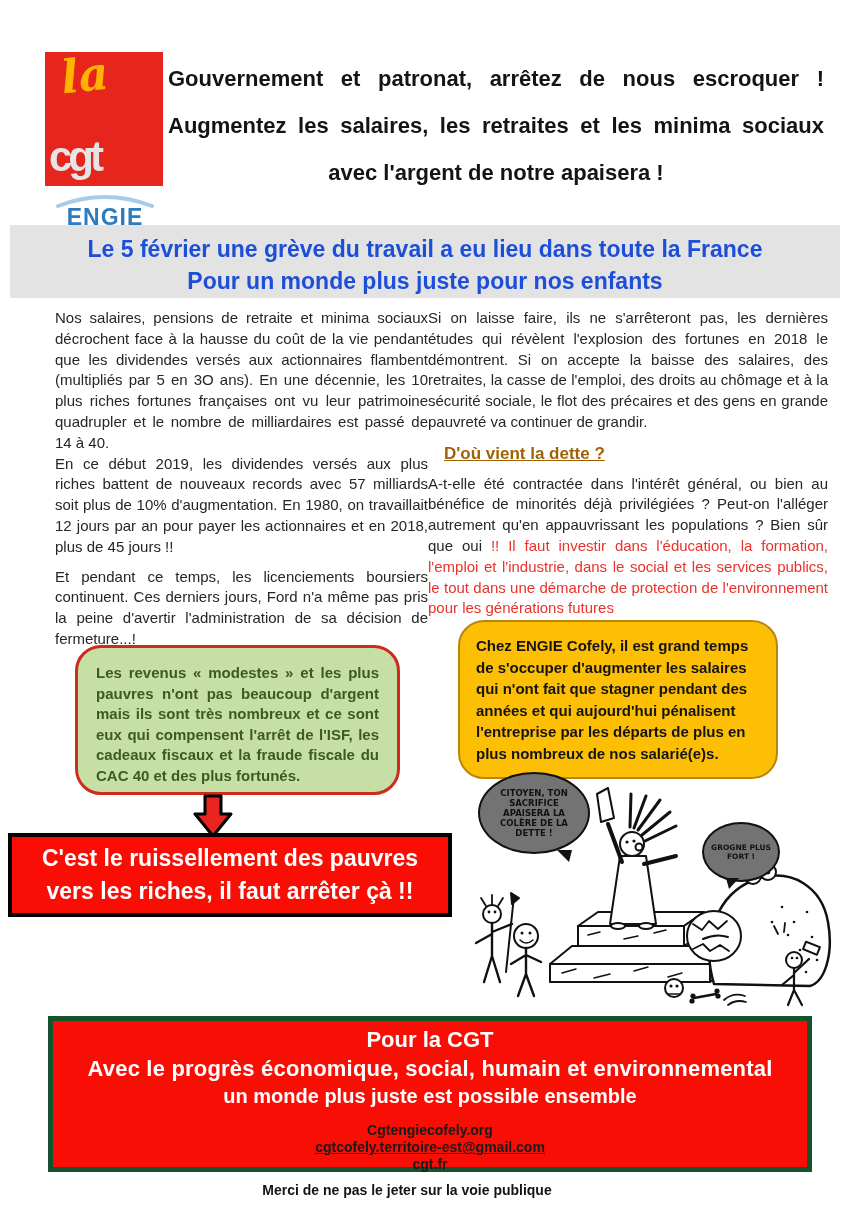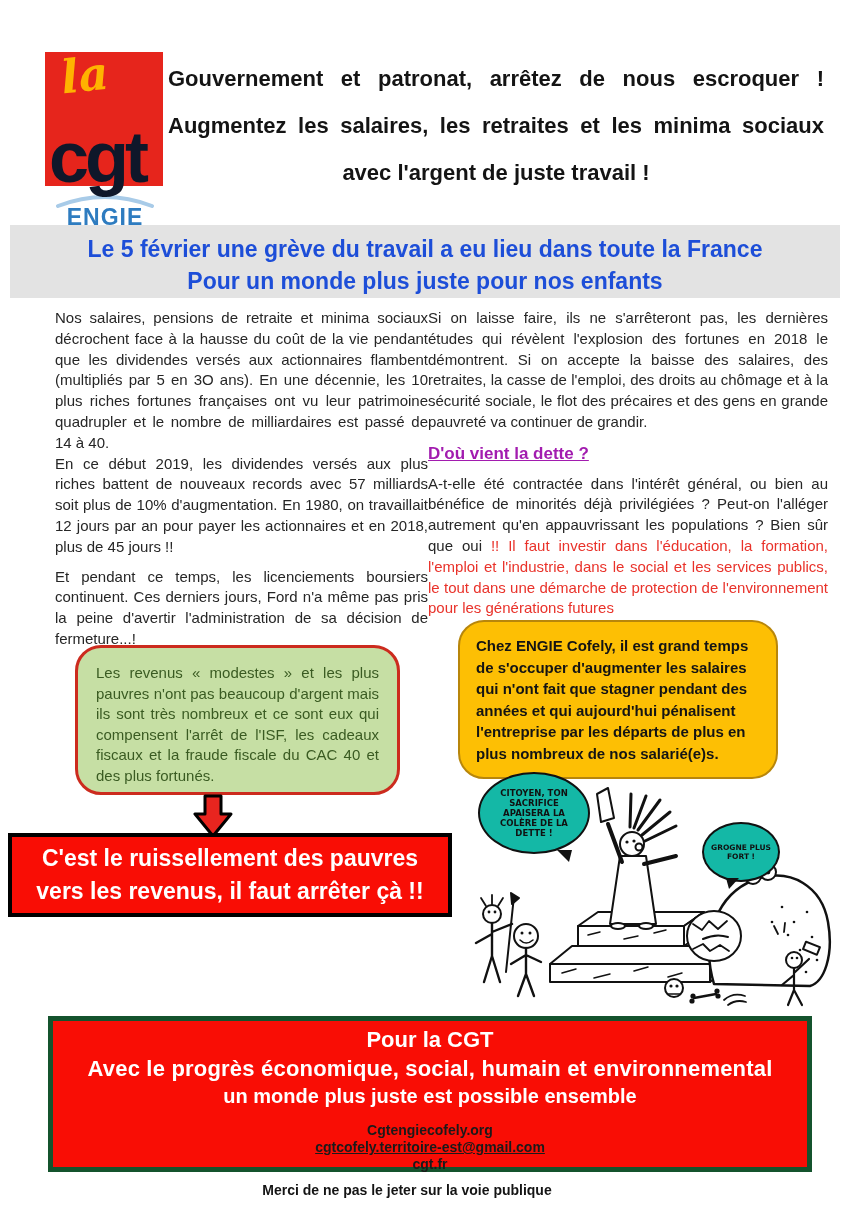--- a/index.html
+++ b/index.html
@@ -10,22 +10,22 @@
 
   
   .logo-block { position:absolute; left:45px; top:52px; width:120px; }
   .cgt-box { position:relative; width:118px; height:134px; background:#e6251c; }
   .cgt-la {
     position:absolute; top:0px; left:16px; color:#ffb300;
     font-family:"DejaVu Serif", serif; font-style:italic; font-weight:bold;
     font-size:46px; line-height:46px; transform:rotate(-6deg);
   }
   .cgt-word {
-    position:absolute; bottom:0px; left:4px; color:#0f172a; font-weight:bold;
-    font-size:72px; line-height:58px; letter-spacing:-4px;
+    position:absolute; bottom:0px; left:4px; color:#e5e5e5; font-weight:bold;
+    font-size:42px; line-height:58px; letter-spacing:-4px;
   }
   .engie-wrap { margin-top:8px; text-align:center; }
   .engie-arc { display:block; margin:0 auto -4px auto; }
   .engie-word { color:#2e7cc0; font-weight:bold; font-size:23px; letter-spacing:1px; }
   .cofely-word { color:#74a9d8; font-size:13px; text-align:right; padding-right:8px; margin-top:-2px; }
 
   
   .headline { position:absolute; left:168px; top:55px; width:656px; color:#141414; font-weight:bold; font-size:22px; }
   .headline .hl { line-height:47px; white-space:normal; }
   .hl-just { text-align:justify; text-align-last:justify; }
@@ -38,30 +38,30 @@
     text-align:center; line-height:32px; padding-top:8px; box-sizing:border-box;
   }
 
   
   .col { position:absolute; top:308px; font-size:15px; line-height:20.8px; color:#262626; text-align:justify; }
   .col-left  { left:55px;  width:373px; }
   .col-right { left:428px; width:400px; }
   .para { margin:0; }
   .para-gap { margin-top:9px; }
   .dette-heading {
-    color:#a21caf; font-weight:bold; font-size:17px; text-decoration:underline;
-    margin:11px 0 9px 0; text-align:left;
+    color:#a16207; font-weight:bold; font-size:17px; text-decoration:underline;
+    margin:11px 0 9px 16px; text-align:left;
   }
   .red-run { color:#e9322a; }
 
   
   .green-box {
     position:absolute; left:75px; top:645px; width:325px; height:150px; box-sizing:border-box;
     background:#c6dfa4; border:3px solid #cc2b1e; border-radius:26px;
-    padding:15px 18px 12px 18px; font-size:15px; font-weight:normal; color:#3a5b22;
+    padding:15px 18px 12px 18px; font-size:15px; font-weight:bold; color:#3a5b22;
     line-height:20.6px; text-align:justify;
   }
 
   
   .down-arrow { position:absolute; left:192px; top:794px; }
 
   
   .red-callout {
     position:absolute; left:8px; top:833px; width:444px; height:84px; box-sizing:border-box;
     background:#f90d05; border:4px solid #000; color:#fff; font-weight:bold;
@@ -72,21 +72,21 @@
   .orange-box {
     position:absolute; left:458px; top:620px; width:320px; box-sizing:border-box;
     background:#fdbf04; border:2px solid #b8860b; border-radius:26px;
     padding:13px 16px; font-size:15px; font-weight:bold; color:#141414; line-height:21.5px;
   }
 
   
   .cartoon { position:absolute; left:462px; top:772px; width:386px; height:240px; }
   .cartoon svg { position:absolute; left:0; top:0; }
   .bubble {
-    position:absolute; background:#14b8a6; border:2px solid #111; border-radius:50%;
+    position:absolute; background:#737373; border:2px solid #111; border-radius:50%;
     display:flex; align-items:center; justify-content:center; text-align:center;
     font-weight:bold; text-transform:uppercase; color:#111; box-sizing:border-box;
     font-family:"DejaVu Sans", sans-serif;
   }
   .bubble-left { left:16px; top:0; width:112px; height:82px; font-size:8.5px; line-height:10px; padding:8px; }
   .bubble-left::after {
     content:""; position:absolute; bottom:-10px; right:16px; width:0; height:0;
     border-left:12px solid transparent; border-right:3px solid transparent; border-top:12px solid #111;
   }
   .bubble-right { left:240px; top:50px; width:78px; height:60px; font-size:7.5px; line-height:9px; padding:5px; }
@@ -126,21 +126,21 @@
         <path d="M8,12 Q55,-6 102,12" stroke="#a8cbe8" stroke-width="4" fill="none" stroke-linecap="round"></path>
       </svg>
       <div class="engie-word">ENGIE</div>
       <div class="cofely-word">Cofely</div>
     </div>
   </div>
 
   <div class="headline">
     <div class="hl hl-just">Gouvernement et patronat, arrêtez de nous escroquer !</div>
     <div class="hl hl-just">Augmentez les salaires, les retraites et les minima sociaux</div>
-    <div class="hl hl-center">avec l'argent de juste travail !</div>
+    <div class="hl hl-center">avec l'argent de notre apaisera !</div>
   </div>
 
   <div class="banner">
     <div>Le 5 février une grève du travail a eu lieu dans toute la France</div>
     <div>Pour un monde plus juste pour nos enfants</div>
   </div>
 
   <div class="col col-left">
     <p class="para">Nos salaires, pensions de retraite et minima sociaux décrochent face à la hausse du coût de la vie pendant que les dividendes versés aux actionnaires flambent (multipliés par 5 en 3O ans). En une décennie, les 10 plus riches fortunes françaises ont vu leur patrimoine quadrupler et le nombre de milliardaires est passé de 14 à 40.</p>
     <p class="para">En ce début 2019, les dividendes versés aux plus riches battent de nouveaux records avec 57 milliards soit plus de 10% d'augmentation. En 1980, on travaillait 12 jours par an pour payer les actionnaires et en 2018, plus de 45 jours !!</p>
@@ -154,21 +154,21 @@
   </div>
 
   <div class="green-box">Les revenus « modestes » et les plus pauvres n'ont pas beaucoup d'argent mais ils sont très nombreux et ce sont eux qui compensent l'arrêt de l'ISF, les cadeaux fiscaux et la fraude fiscale du CAC 40 et des plus fortunés.</div>
 
   <div class="down-arrow">
     <svg width="42" height="44" viewBox="0 0 42 44">
       <path d="M13,2 h16 v18 h10 L21,42 L3,20 h10 Z" fill="#e8251f" stroke="#000" stroke-width="3" stroke-linejoin="round"></path>
     </svg>
   </div>
 
-  <div class="red-callout">C'est le ruissellement des pauvres vers les revenus, il faut arrêter çà !!</div>
+  <div class="red-callout">C'est le ruissellement des pauvres vers les riches, il faut arrêter çà !!</div>
 
   <div class="orange-box">Chez ENGIE Cofely, il est grand temps de s'occuper d'augmenter les salaires qui n'ont fait que stagner pendant des années et qui aujourd'hui pénalisent l'entreprise par les départs de plus en plus nombreux de nos salarié(e)s.</div>
 
   <div class="cartoon">
     <svg width="386" height="240" viewBox="0 0 386 240">
       <g stroke="#111" fill="none" stroke-width="2" stroke-linecap="round" stroke-linejoin="round">
 
         <polygon points="88,192 248,192 270,174 110,174" fill="#fff"></polygon>
         <rect x="88" y="192" width="160" height="18" fill="#fff"></rect>
         <polygon points="248,210 248,192 270,174 270,192" fill="#fff"></polygon>

